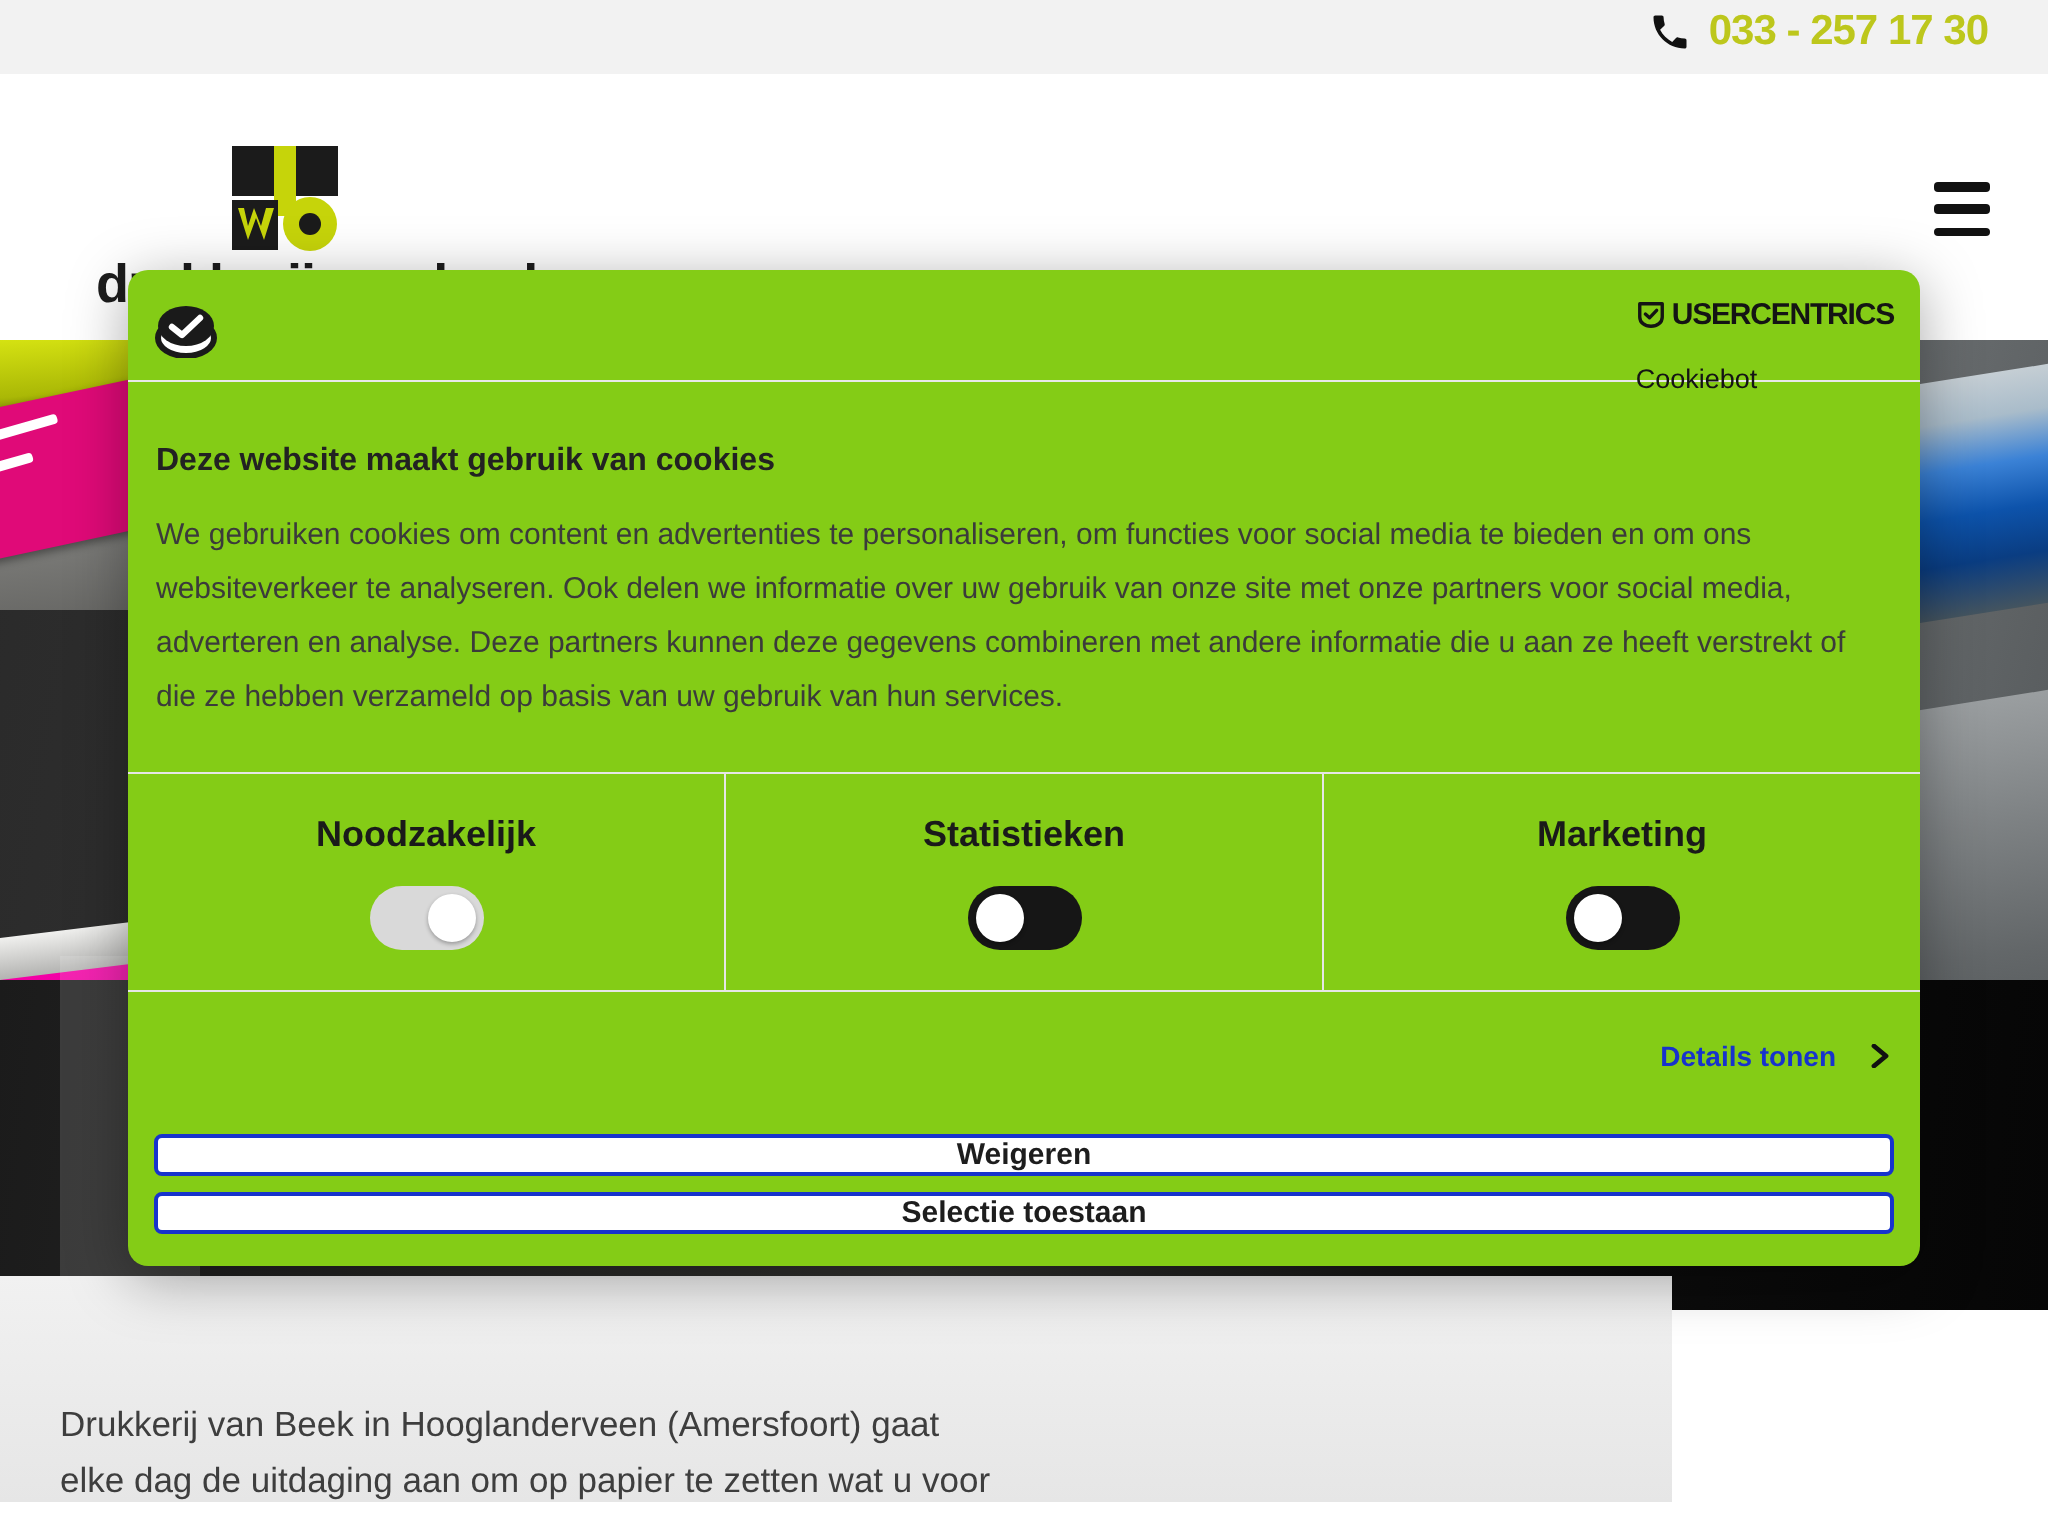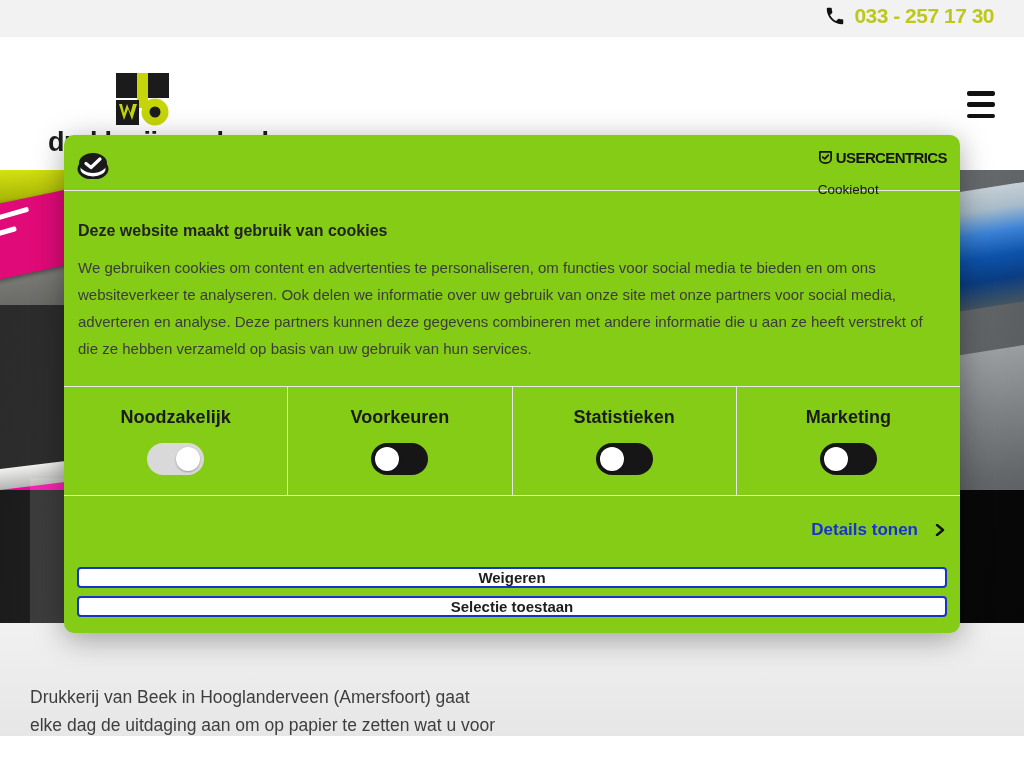--- a/index.html
+++ b/index.html
@@ -31,21 +31,21 @@
   .h-magenta { left:-24px; top:306px; width:290px; height:240px; transform:rotate(-7deg); border-radius:26px; background:linear-gradient(180deg,#f400a6 0%,#d9008f 35%,#9b0060 65%,#3c0023 92%,#120009 100%); }
   .h-mid-dark { left:430px; top:0; width:300px; height:485px; background:linear-gradient(90deg,#4c4c4c,#2e2e2e 35%,#3a3a3a 70%,#515151); }
   .h-right-gray { right:0; top:0; width:340px; height:485px; background:linear-gradient(285deg,#4f5355,#6e7274 50%,#93938f); }
   .h-blue-roller { right:-30px; top:38px; width:380px; height:118px; transform:rotate(-9deg); border-radius:18px; background:linear-gradient(180deg,#c5ced4 0%,#a9bcca 18%,#3b82d6 38%,#0d53ab 58%,#0a3d82 78%,#44545f 100%); }
   .h-right-ribs { right:-20px; top:200px; width:340px; height:210px; transform:rotate(-9deg); background:linear-gradient(180deg,#9a9ea0 0%,#7d8183 30%,#636769 60%,#4b4f51 100%); }
   .h-bottom-dark { left:0; bottom:0; width:1024px; height:165px; background:linear-gradient(96deg,#1b1b1b,#323230 45%,#0c0c0c 80%,#060606); }
   .h-bottom-sheen { left:120px; bottom:120px; width:560px; height:10px; background:rgba(255,255,255,.08); transform:rotate(-1deg); }
   .h-white-peek { left:30px; top:308px; width:70px; height:177px; background:rgba(255,255,255,.14); }
 
   
-  .below { position:absolute; left:0; top:623px; width:1024px; height:113px; background:linear-gradient(180deg,#f1f1f1,#e6e6e6); }
+  .below { position:absolute; left:0; top:638px; width:836px; height:113px; background:linear-gradient(180deg,#f1f1f1,#e6e6e6); }
   .intro { position:absolute; left:30px; top:60px; font-size:17.5px; line-height:28px; color:#3e3e3e; }
 
   
   .dialog { position:absolute; left:64px; top:135px; width:896px; height:498px; background:#84cc16; border-radius:10px; box-shadow:0 6px 30px rgba(0,0,0,.35); }
   .dlg-header { position:absolute; left:0; top:0; width:100%; height:56px; border-bottom:1px solid #e8e8e8; }
   .cb-badge { position:absolute; left:13px; top:15px; width:32px; height:29px; }
   .uc-brand { position:absolute; right:13px; top:14px; text-align:left; }
   .uc-row { display:flex; align-items:center; gap:3px; }
   .uc-shield { width:15px; height:15px; }
   .uc-word { font-size:15px; font-weight:bold; letter-spacing:-0.6px; color:#141414; }
@@ -59,21 +59,21 @@
   .cat:first-child { border-left:none; }
   .cat-label { font-size:18px; font-weight:bold; color:#1a1a1a; }
   .toggle { width:57px; height:32px; border-radius:16px; position:relative; cursor:pointer; }
   .toggle .knob { position:absolute; top:4px; width:24px; height:24px; border-radius:50%; background:#fff; box-shadow:0 1px 2px rgba(0,0,0,.3); }
   .toggle.on-locked { background:#d9d9d9; }
   .toggle.on-locked .knob { right:4px; }
   .toggle.off { background:#161616; }
   .toggle.off .knob { left:4px; }
 
   .details-row { position:absolute; right:14px; top:385px; display:flex; align-items:center; gap:16px; cursor:pointer; }
-  .details-link { font-size:17px; font-weight:bold; color:#1733cd; }
+  .details-link { font-size:14px; font-weight:bold; color:#1733cd; }
   .chevron { width:12px; height:12px; }
 
   .btn-row { position:absolute; left:13px; top:432px; width:870px; display:flex; gap:8px;flex-direction:column; }
   .btn { flex:1 1 0; height:50px; border-radius:4px; font-size:15px; font-weight:bold; display:flex; align-items:center; justify-content:center; cursor:pointer; font-family:"Liberation Sans", sans-serif; }
   .btn.outline { background:#fff; border:2px solid #1733cd; color:#1d1d1d; }
   .btn.solid { background:#1733cd; border:2px solid #1733cd; color:#fff; }
 </style>
 </head>
 <body>
 
@@ -153,26 +153,20 @@
   <div class="dlg-desc">We gebruiken cookies om content en advertenties te personaliseren, om functies voor social media te bieden en om ons websiteverkeer te analyseren. Ook delen we informatie over uw gebruik van onze site met onze partners voor social media, adverteren en analyse. Deze partners kunnen deze gegevens combineren met andere informatie die u aan ze heeft verstrekt of die ze hebben verzameld op basis van uw gebruik van hun services.</div>
 
   <div class="cats">
     <div class="cat">
       <div class="cat-label">Noodzakelijk</div>
       <div class="toggle on-locked">
           <div class="knob"></div>
         </div>
     </div>
     <div class="cat">
-      <div class="cat-label">Voorkeuren</div>
-      <div class="toggle off">
-          <div class="knob"></div>
-        </div>
-    </div>
-    <div class="cat">
       <div class="cat-label">Statistieken</div>
       <div class="toggle off">
           <div class="knob"></div>
         </div>
     </div>
     <div class="cat">
       <div class="cat-label">Marketing</div>
       <div class="toggle off">
           <div class="knob"></div>
         </div>

